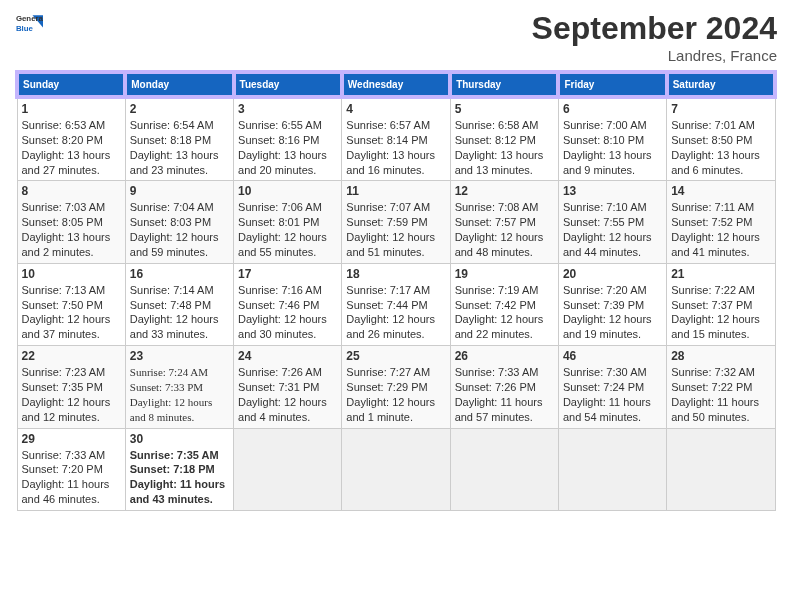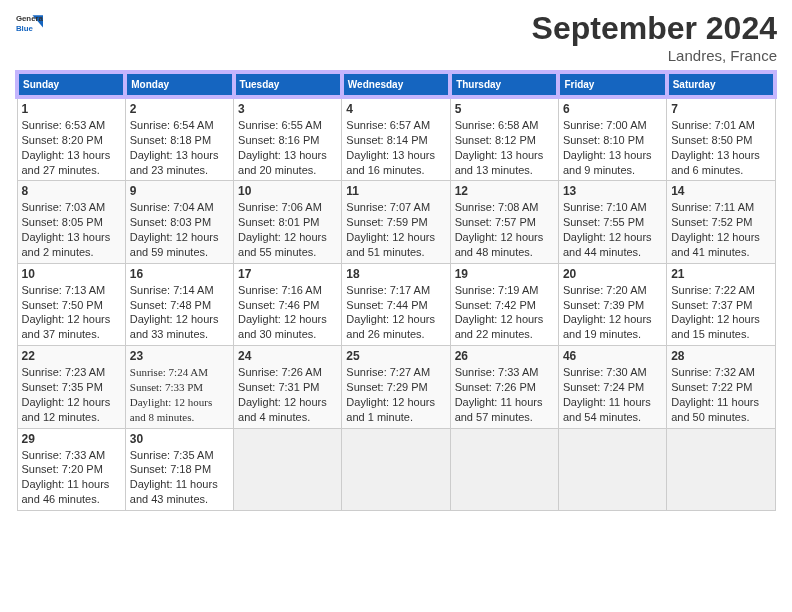--- a/index.html
+++ b/index.html
@@ -320,21 +320,21 @@
         <tr>
           <td>
             <span class="day-num">29</span>
             <div class="day-info" style="white-space: pre-line;">Sunrise: 7:33 AM
 Sunset: 7:20 PM
 Daylight: 11 hours
 and 46 minutes.</div>
           </td>
           <td>
             <span class="day-num">30</span>
-            <div class="day-info" style="white-space: pre-line;">Sunrise: 7:35 AM
+            <div class="day-info" style="white-space: pre-line; font-weight: bold;">Sunrise: 7:35 AM
 Sunset: 7:18 PM
 Daylight: 11 hours
 and 43 minutes.</div>
           </td>
           <td class="empty"></td>
           <td class="empty"></td>
           <td class="empty"></td>
           <td class="empty"></td>
           <td class="empty"></td>
         </tr>

